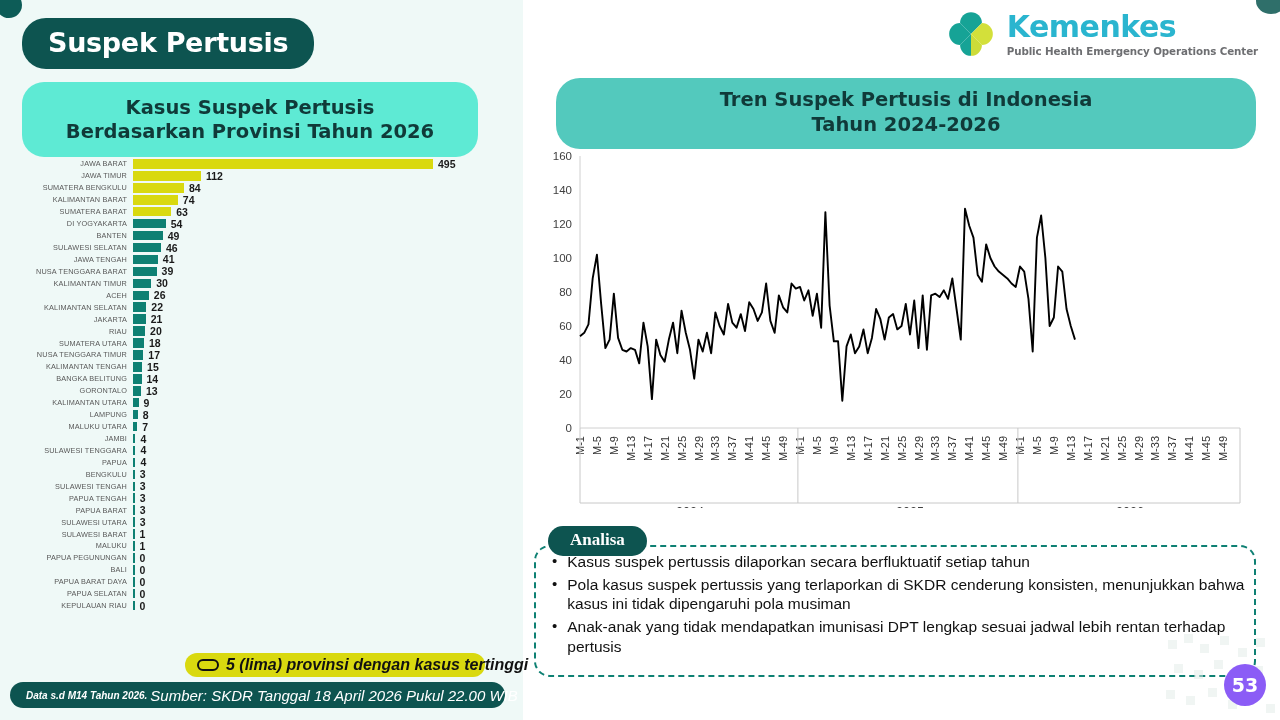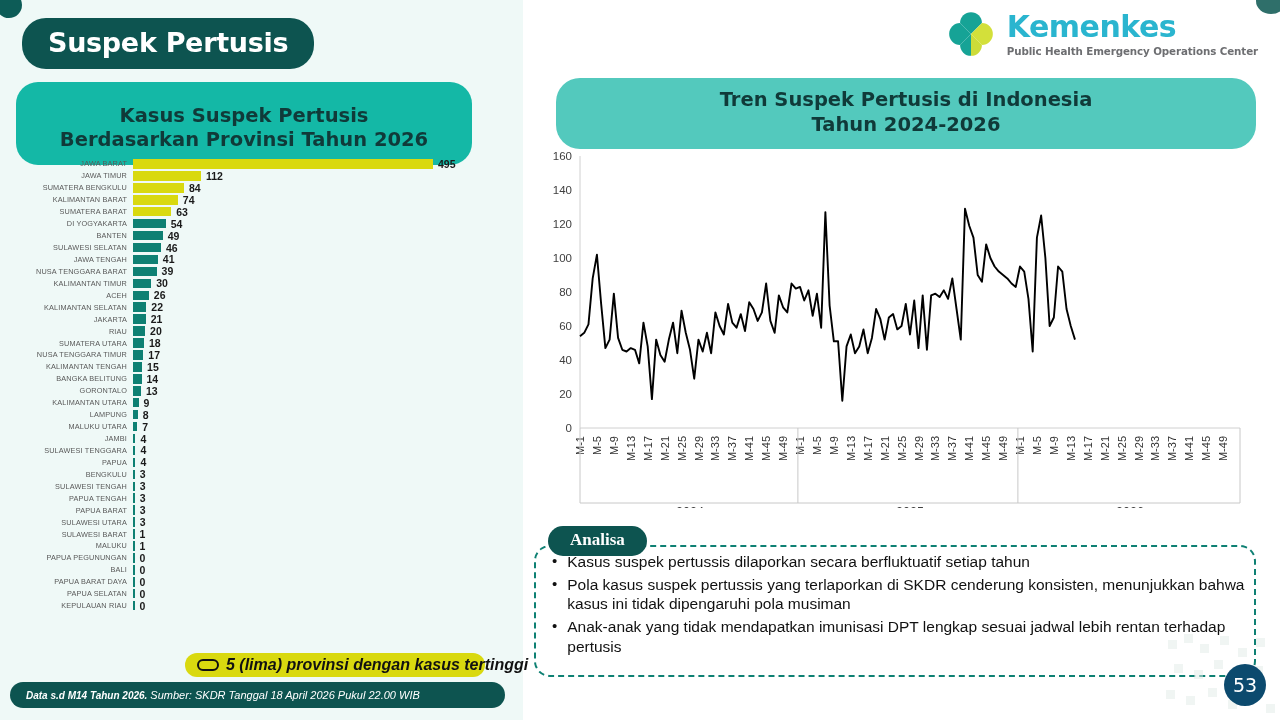--- a/index.html
+++ b/index.html
@@ -26,24 +26,24 @@
   }
   .slide-title {
     position:absolute; left:22px; top:18px;
     background:#0d5450; color:#fff;
     border-radius:24px;
     padding:9px 26px 11px 26px;
     font-size:27px; font-weight:bold; letter-spacing:-0.3px;
     font-family:"DejaVu Sans", sans-serif;
   }
   .panel-header {
-    position:absolute; left:16px; top:82px; width:456px;
-    background:#14b8a6; color:#103a39;
+    position:absolute; left:22px; top:82px; width:456px;
+    background:#5eead4; color:#103a39;
     border-radius:22px; text-align:center;
-    padding:22px 10px 12px;
+    padding:14px 10px 12px;
     font-size:19.5px; font-weight:bold; line-height:1.25;
     font-family:"DejaVu Sans", sans-serif;
   }
 
   
   .barchart { position:absolute; left:20px; top:158px; width:490px; }
   .bar-row { display:flex; align-items:center; height:11.95px; }
   .bar-label {
     width:113px; text-align:right; padding-right:6px;
     font-size:7.3px; color:#595959; letter-spacing:.15px;
@@ -74,21 +74,21 @@
     font-family:"Liberation Sans", sans-serif; white-space:nowrap;
   }
   .footer-pill {
     position:absolute; left:10px; top:682px; width:495px; height:26px;
     background:#0d5450; border-radius:13px;
     display:flex; align-items:center; padding-left:16px;
     color:#fff; white-space:nowrap;
     font-family:"Liberation Sans", sans-serif;
   }
   .footer-strong { font-size:10px; font-weight:bold; font-style:italic; }
-  .footer-normal { font-size:11px; font-style:italic; margin-left:3px; }
+  .footer-normal { font-size:15px; font-style:italic; margin-left:3px; }
 
   
   .logo-wrap { position:absolute; right:22px; top:8px; display:flex; align-items:center; gap:10px; }
   .logo-mark { width:52px; height:52px; flex:0 0 auto; }
   .logo-text-main {
     font-size:30px; font-weight:bold; color:#2ab5cf; line-height:1;
     letter-spacing:-0.5px; font-family:"DejaVu Sans", sans-serif;
   }
   .logo-text-sub {
     font-size:10.3px; font-weight:bold; color:#6d6e71; margin-top:3px;
@@ -119,23 +119,23 @@
   .analisa-item {
     display:flex; gap:10px; margin-bottom:3px;
     font-size:15.5px; color:#111; line-height:1.27;
     font-family:"Liberation Sans", sans-serif;
   }
   .analisa-bullet { flex:0 0 auto; font-size:15px; line-height:1.25; }
 
   .page-badge {
     position:absolute; right:14px; bottom:14px;
     width:42px; height:42px; border-radius:50%;
-    background:#0c4a6e; color:#fff;
+    background:#8b5cf6; color:#fff;
     display:flex; align-items:center; justify-content:center;
-    font-size:19px; font-weight:normal;
+    font-size:19px; font-weight:bold;
     font-family:"DejaVu Sans", sans-serif; z-index:4;margin-left:48px;
   }
   .deco-pattern { position:absolute; right:0; bottom:0; width:120px; height:90px; opacity:.5; }
 </style>
 </head>
 <body>
 
 <div id="slide">
 
   <div class="left-panel"></div>

